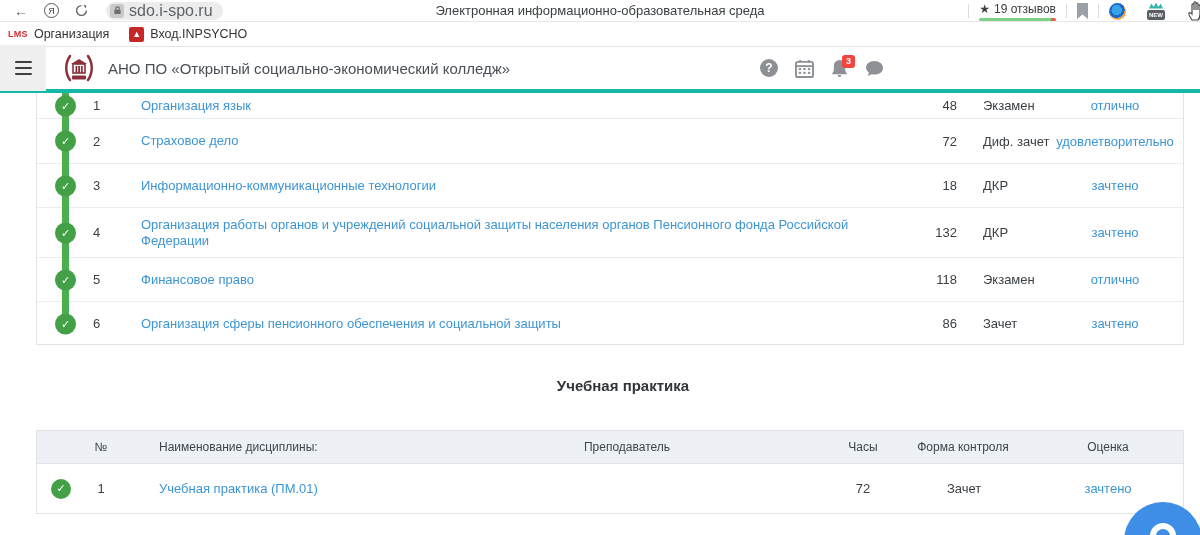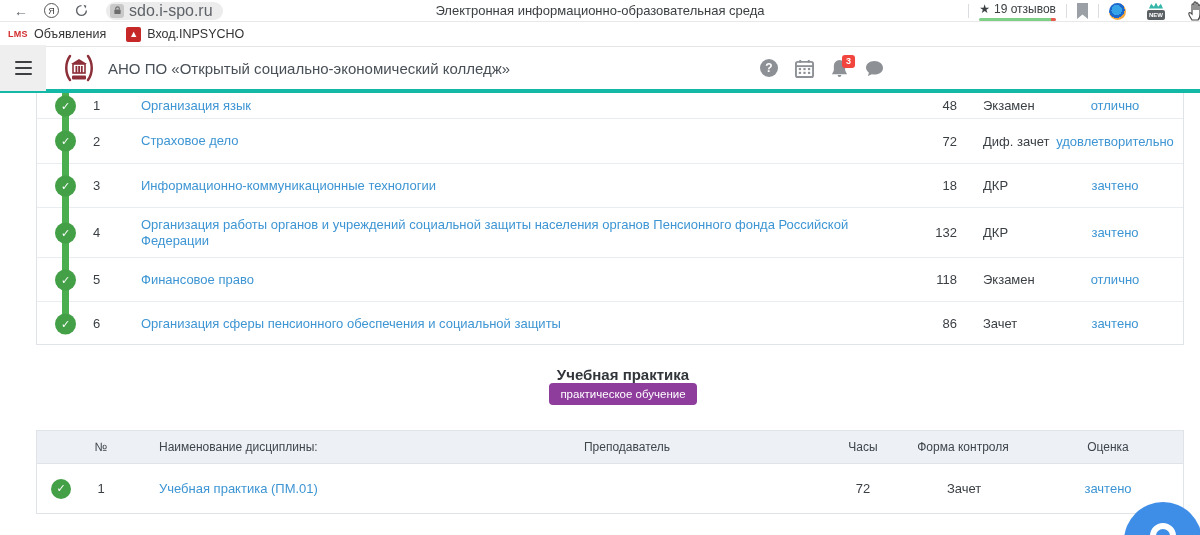--- a/index.html
+++ b/index.html
@@ -168,21 +168,21 @@
       <svg width="22" height="20" viewBox="0 0 22 20">
           <path d="M6 19c-2-3-4-6-3-7s2 0 3 1V4c0-1.6 2-1.6 2 0v5-7c0-1.6 2-1.6 2 0v7-6c0-1.6 2-1.6 2 0v6-4c0-1.6 2-1.6 2 0v8c0 3-1 5-2 6z" fill="#fff" stroke="#4a4a4a" stroke-width="1.2"></path>
         </svg>
     </span>
   </div>
 </div>
 
 <div class="bookmarks-bar">
   <div class="bm-item">
     <span class="lms-ico">LMS</span>
-    <span class="bm-label">Объявления</span>
+    <span class="bm-label">Организация</span>
   </div>
   <div class="bm-item">
     <span class="emblem-ico">▲</span>
     <span class="bm-label">Вход.INPSYCHO</span>
   </div>
 </div>
 
 <div class="site-header">
   <div class="burger">
       <span></span>
@@ -296,21 +296,20 @@
     <span class="col-num">6</span>
     <a class="col-name">Организация сферы пенсионного обеспечения и социальной защиты</a>
     <span class="col-hours">86</span>
     <span class="col-form">Зачет</span>
     <a class="col-grade">зачтено</a>
   </div>
 </div>
 
 <div class="practice-head">
   <span class="practice-title">Учебная практика</span>
-  <span class="practice-badge">практическое обучение</span>
 </div>
 
 <div class="card practice">
   <div class="prow head">
     <span class="p-gutter"></span>
     <span class="p-num">№</span>
     <span class="p-name">Наименование дисциплины:</span>
     <span class="p-teacher">Преподаватель</span>
     <span class="p-hours">Часы</span>
     <span class="p-form">Форма контроля</span>

